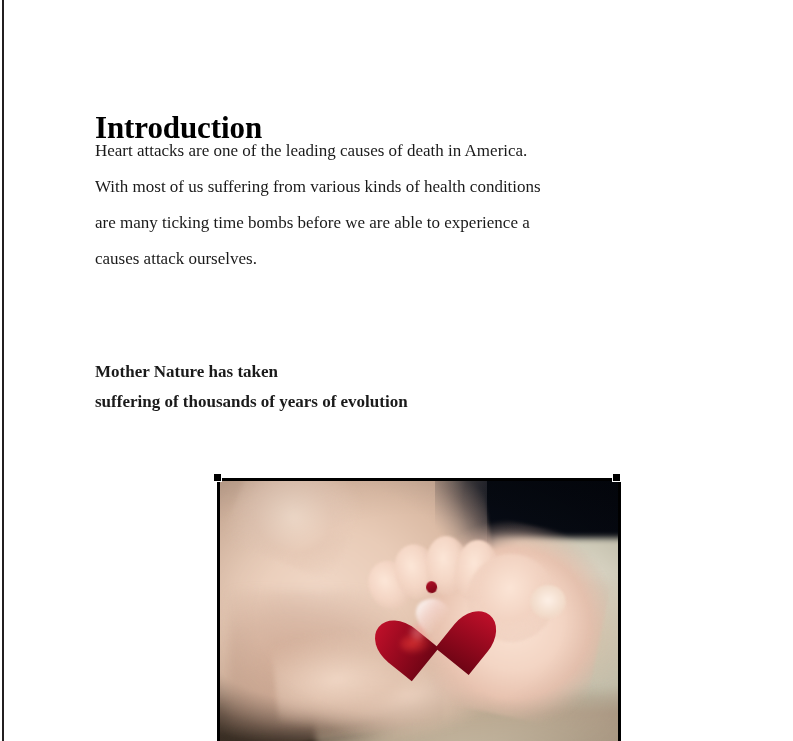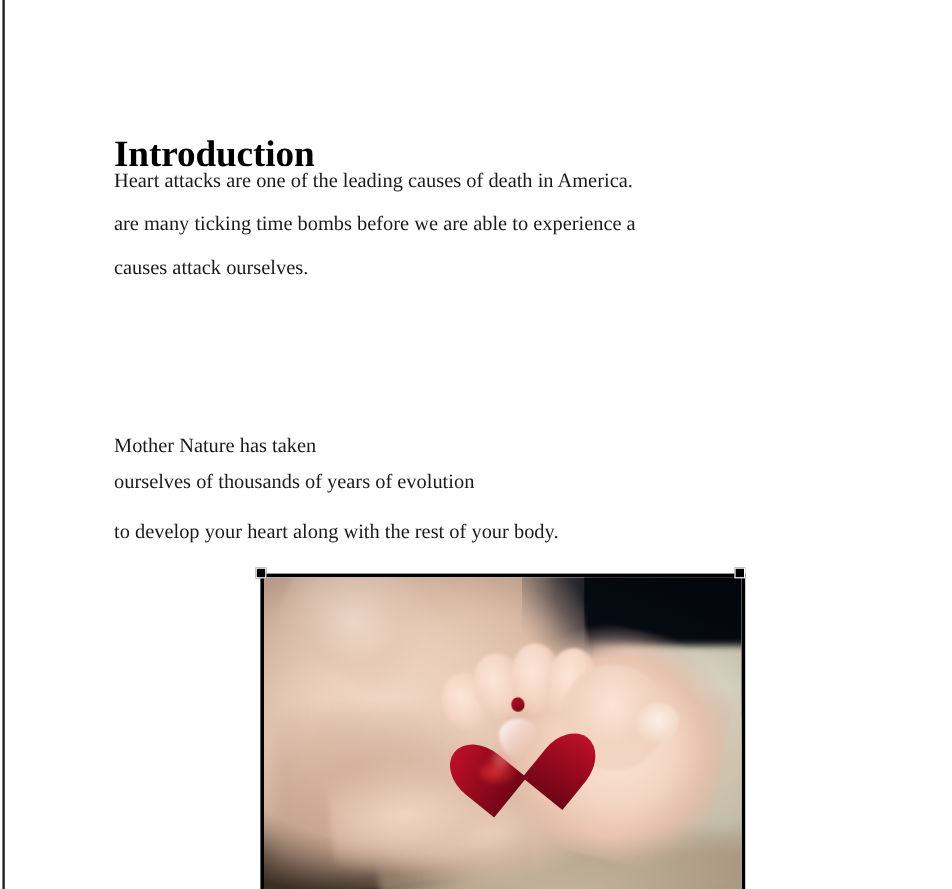--- a/index.html
+++ b/index.html
@@ -54,20 +54,21 @@
 
   .para-1 {
     top: 133px;
     width: 640px;
     line-height: 36px;
   }
 
   .para-2 {
     top: 357px;
     width: 640px;
+    font-weight: bold;
   }
 
   .para-2 .l1 { line-height: 30px; }
   .para-2 .l2 { line-height: 30px; }
   .para-2 .l3 { line-height: 30px; margin-top: 11px; }
 
   .para .line {
     display: block;
     white-space: nowrap;
   }
@@ -369,28 +370,28 @@
 <body>
 
 <div class="page-rule"></div>
 
 <div class="doc-body">
 
   <h1 class="heading">Introduction</h1>
 
   <div class="para para-1">
     <span class="line">Heart attacks are one of the leading causes of death in America.</span>
+    <span class="line">With most of us suffering from various kinds of health conditions</span>
     <span class="line">are many ticking time bombs before we are able to experience a</span>
     <span class="line">causes attack ourselves.</span>
   </div>
 
   <div class="para para-2">
     <span class="line l1">Mother Nature has taken</span>
-    <span class="line l2">ourselves of thousands of years of evolution</span>
-    <span class="line l3">to develop your heart along with the rest of your body.</span>
+    <span class="line l2">suffering of thousands of years of evolution</span>
   </div>
 
   <div class="image-frame">
     <div class="photo">
       <div class="bg-dark"></div>
       <div class="bg-dark2"></div>
       <div class="blanket-right"></div>
       <div class="blanket-right-tint"></div>
       <div class="bg-brown"></div>
       <div class="blanket-bottom"></div>

